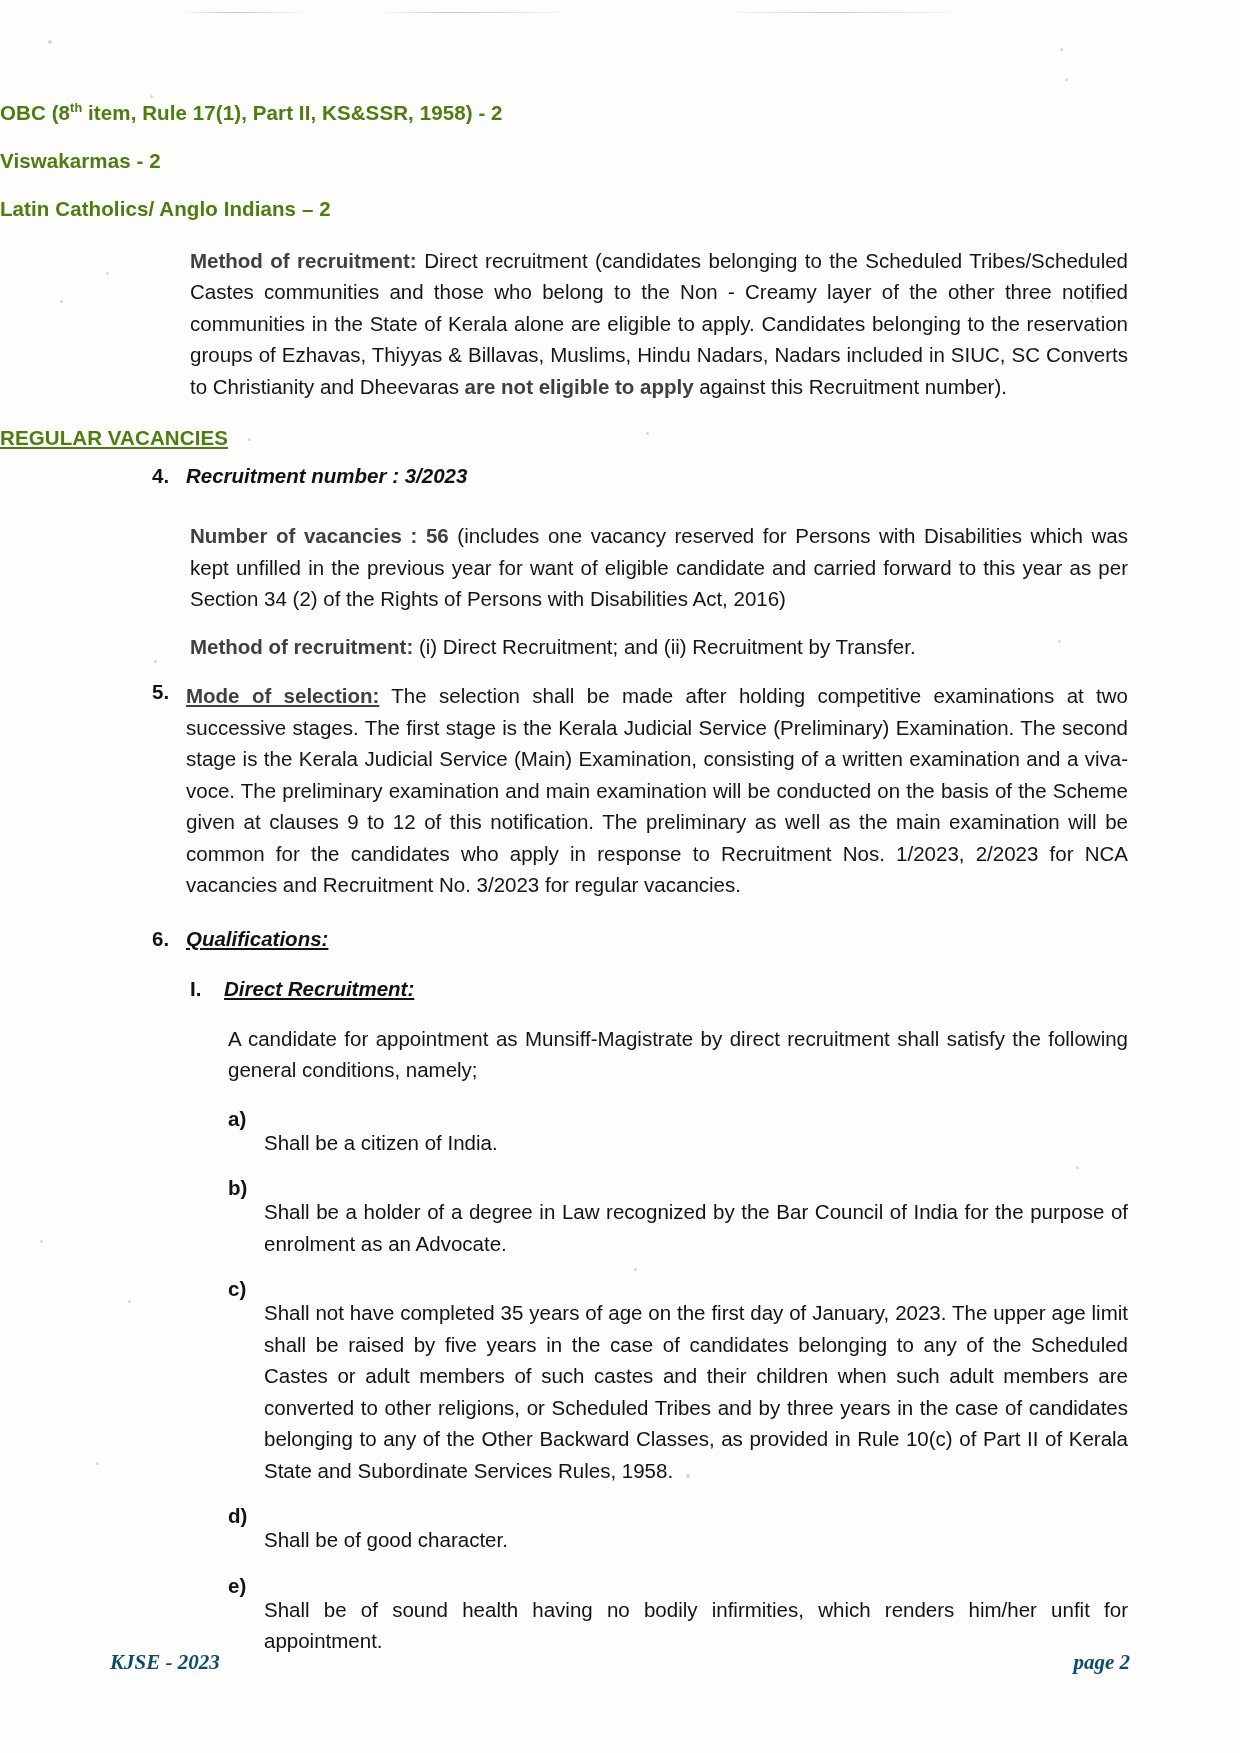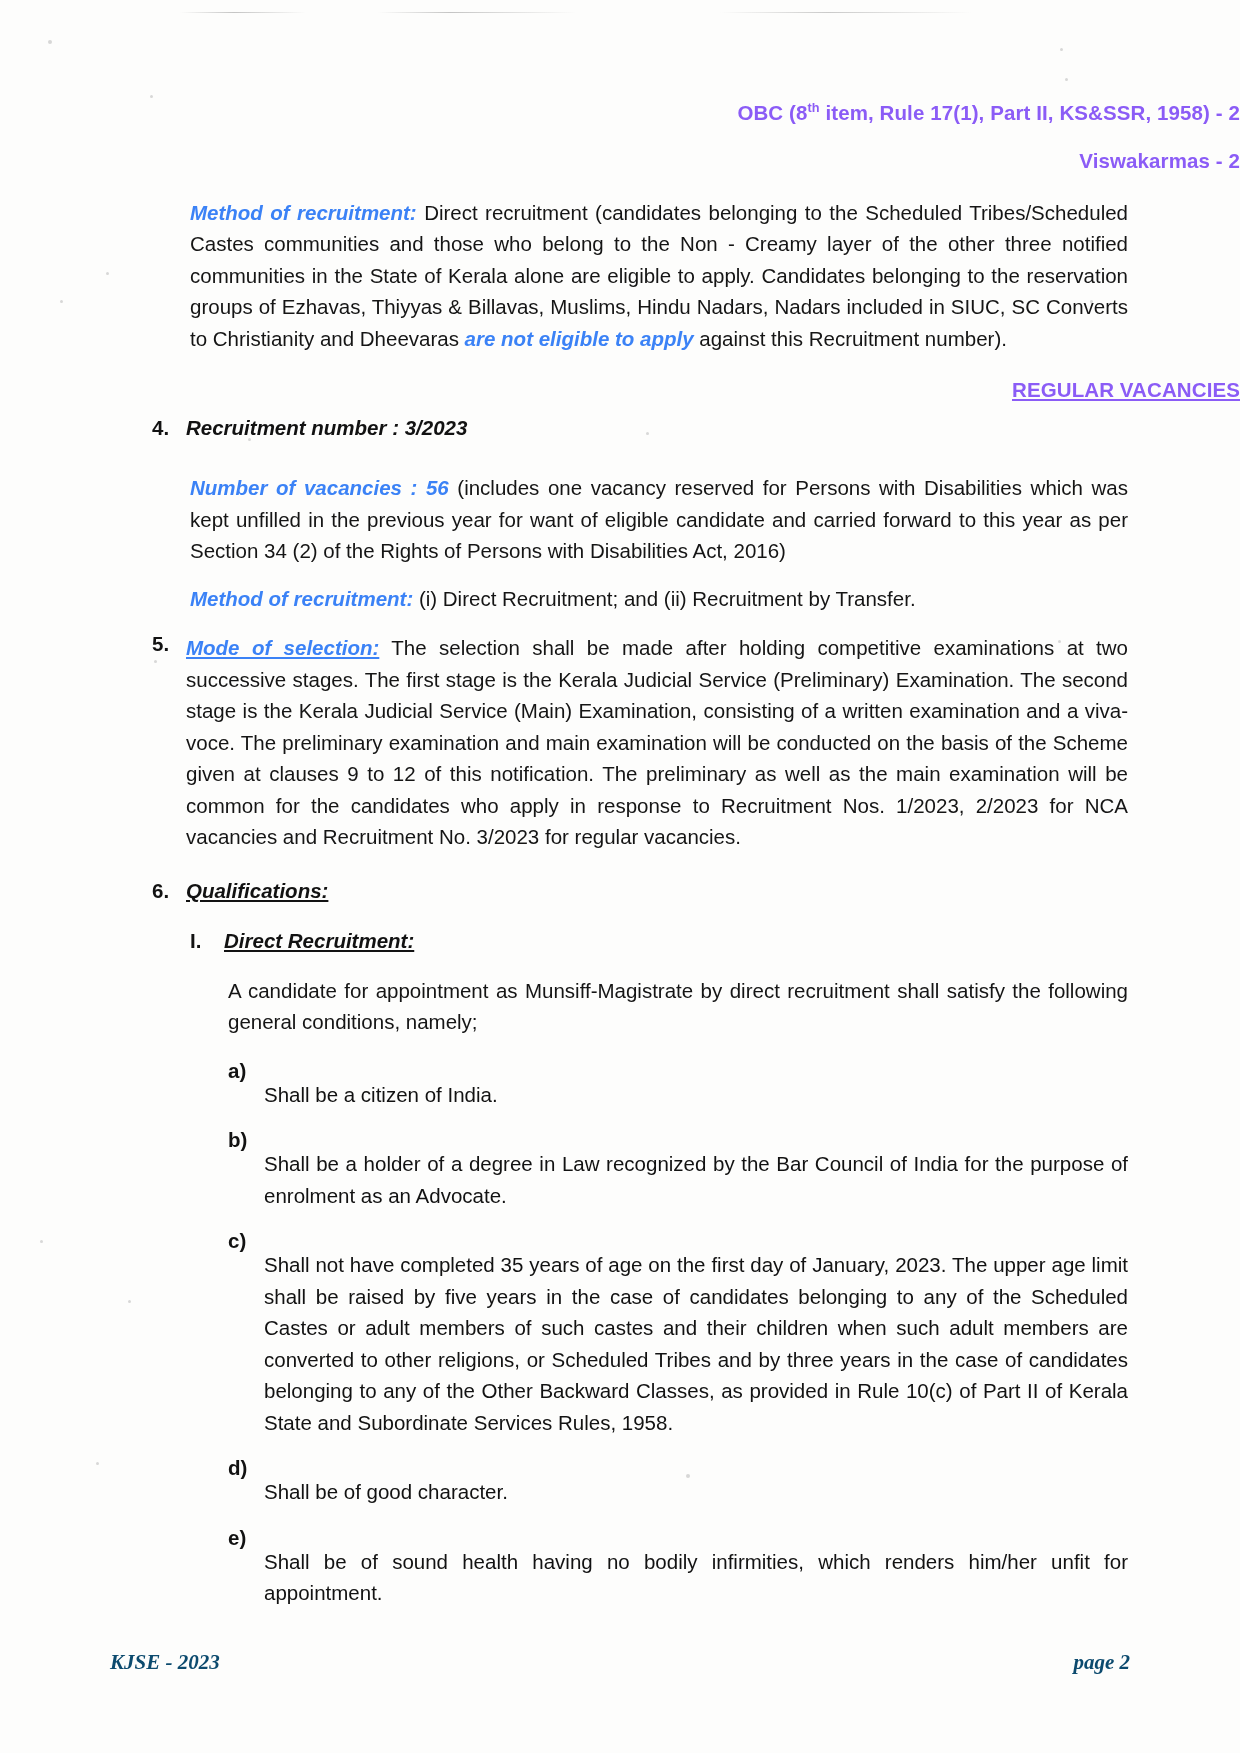--- a/index.html
+++ b/index.html
@@ -53,33 +53,33 @@
 
   .content {
     position: absolute;
     left: 0;
     top: 0;
     width: 1240px;
   }
 
   
   .center-line {
-    text-align: right;
+    text-align: left;
     font-weight: bold;
     font-size: 20.5px;
     letter-spacing: .1px;
-    color: #8b5cf6;
+    color: #4d7c0f;
   }
   .para {
     font-size: 20.5px;
     line-height: 31.5px;
     text-align: justify;
     color: #151515;
   }
-  .para b { font-weight: bold; color: #3b82f6; font-style: italic; }
+  .para b { font-weight: bold; color: #404040; }
   .just { text-align: justify; text-align-last: left; }
   .u { text-decoration: underline; text-underline-offset: 2px; }
 
   .section-head {
     font-weight: bold;
     font-size: 20.5px;
     font-style: italic;
   }
 
   
@@ -161,20 +161,21 @@
     <div class="speck" style="left:40px;  top:1240px;width:3px; height:3px;"></div>
   </div>
 
   <div class="content">
 
     <div style="margin-top:100px;">
       <div class="center-line">
         <span>OBC (8</span><sup>th</sup><span> item, Rule 17(1), Part II, KS&amp;SSR, 1958) - 2</span>
       </div>
       <div class="center-line" style="margin-top:24px;">Viswakarmas - 2</div>
+      <div class="center-line" style="margin-top:24px;">Latin Catholics/ Anglo Indians – 2</div>
     </div>
 
     <div class="para just" style="margin:24px 112px 0 190px;">
       <b>Method of recruitment:</b><span> Direct recruitment (candidates belonging to the Scheduled Tribes/Scheduled Castes communities and those who belong to the Non - Creamy layer of the other three notified communities in the State of Kerala alone are eligible to apply.  Candidates belonging to the reservation groups of Ezhavas, Thiyyas &amp; Billavas, Muslims, Hindu Nadars, Nadars included in SIUC, SC Converts to Christianity and Dheevaras </span><b>are not eligible to apply</b><span> against this Recruitment number).</span>
     </div>
 
     <div class="center-line u" style="margin-top:24px;">REGULAR VACANCIES</div>
 
     <div class="clause" style="margin:14px 112px 0 152px;">
       <div class="clause-num">4.</div>

